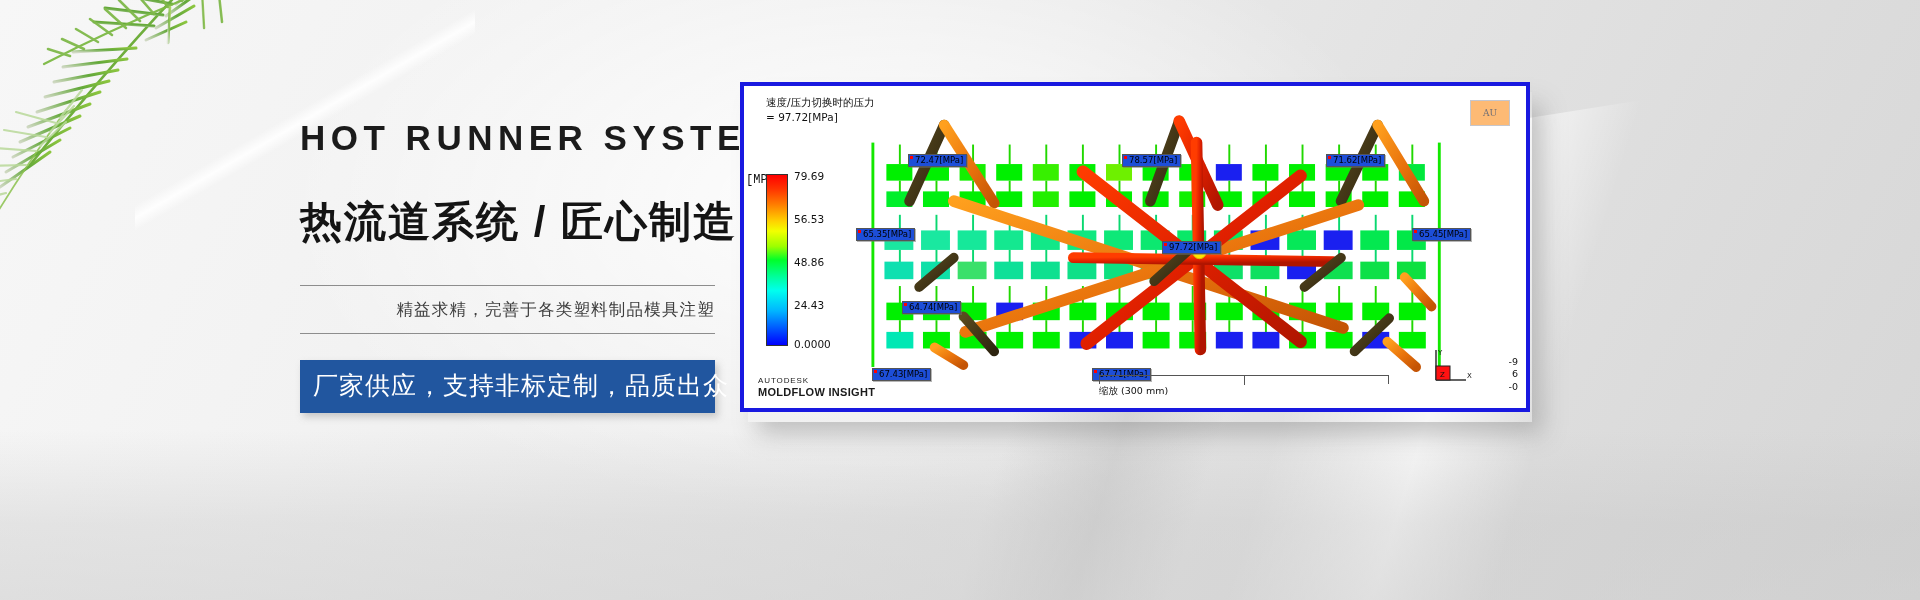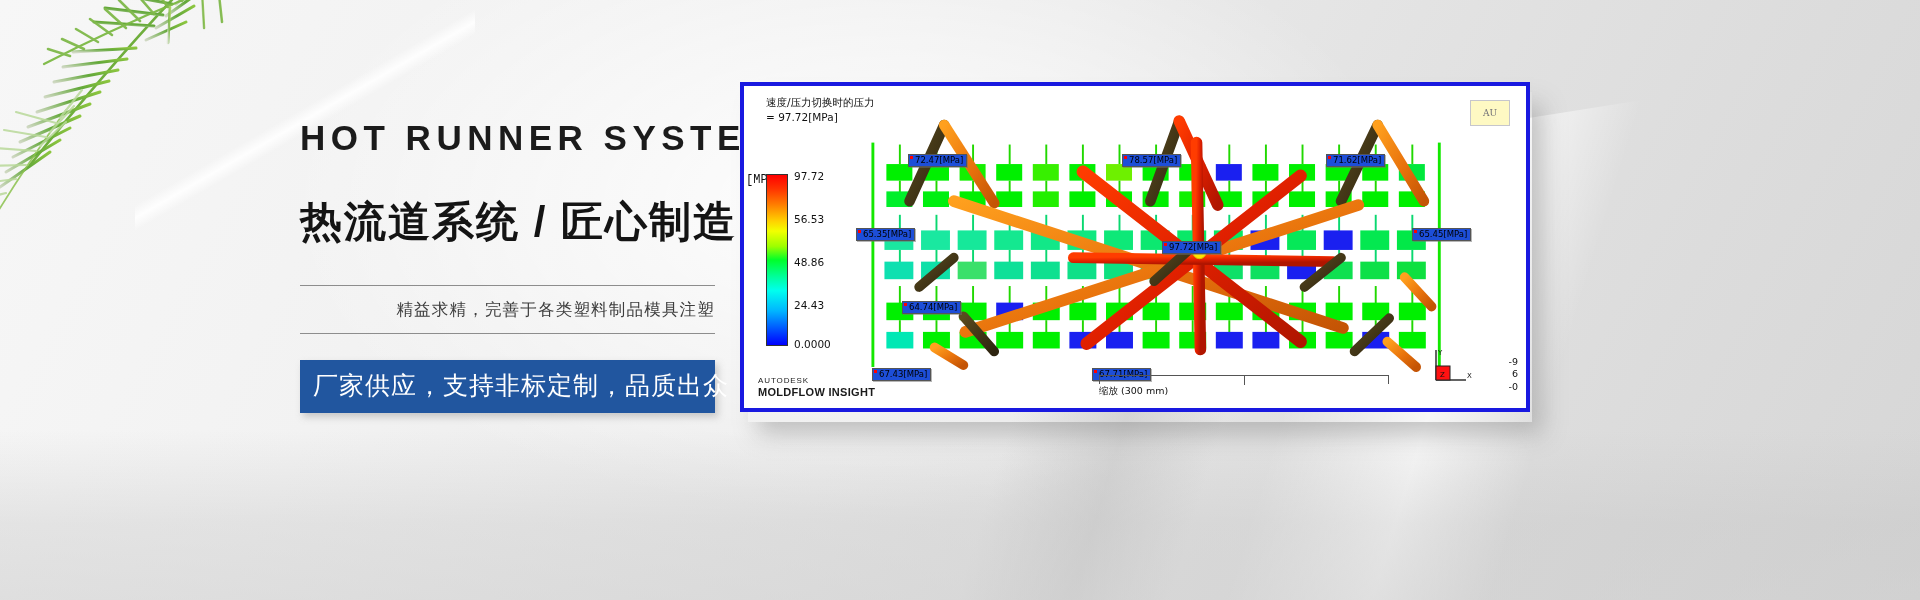--- a/index.html
+++ b/index.html
@@ -165,21 +165,21 @@
 
   .axis-tri { position: absolute; right: 52px; bottom: 18px; width: 52px; height: 46px; }
   .axis-nums {
     position: absolute; right: 8px; bottom: 14px;
     font-size: 9.5px; color: #111; line-height: 1.35; text-align: right;
     font-family: "DejaVu Sans", sans-serif;
   }
   .corner-logo {
     position: absolute; right: 16px; top: 14px;
     width: 40px; height: 26px;
-    background: #fef9c3;
+    background: #fdba74;
     border: 1px solid #c6c6cc;
     font-size: 9px; color: #6d6d75;
     display: flex; align-items: center; justify-content: center;
     font-family: "DejaVu Serif", serif;
   }
 
   
   .callout {
     position: absolute;
     font-family: "DejaVu Sans", sans-serif;
@@ -615,21 +615,21 @@
     </svg>
 
     <div class="fig-title">速度/压力切换时的压力
  = 97.72[MPa]</div>
 
     <div class="corner-logo">AU</div>
 
     <div class="mpa-unit">[MPa]</div>
     <div class="scale-wrap">
       <div class="scale-bar"></div>
-      <div class="scale-tick" style="top:2px">97.72</div>
+      <div class="scale-tick" style="top:2px">79.69</div>
       <div class="scale-tick" style="top:45px">56.53</div>
       <div class="scale-tick" style="top:88px">48.86</div>
       <div class="scale-tick" style="top:131px">24.43</div>
       <div class="scale-tick" style="top:170px">0.0000</div>
     </div>
 
     <div class="callout" style="left:164px; top:68px">72.47[MPa]</div>
     <div class="callout" style="left:378px; top:68px">78.57[MPa]</div>
     <div class="callout" style="left:582px; top:68px">71.62[MPa]</div>
     <div class="callout" style="left:112px; top:142px">65.35[MPa]</div>

